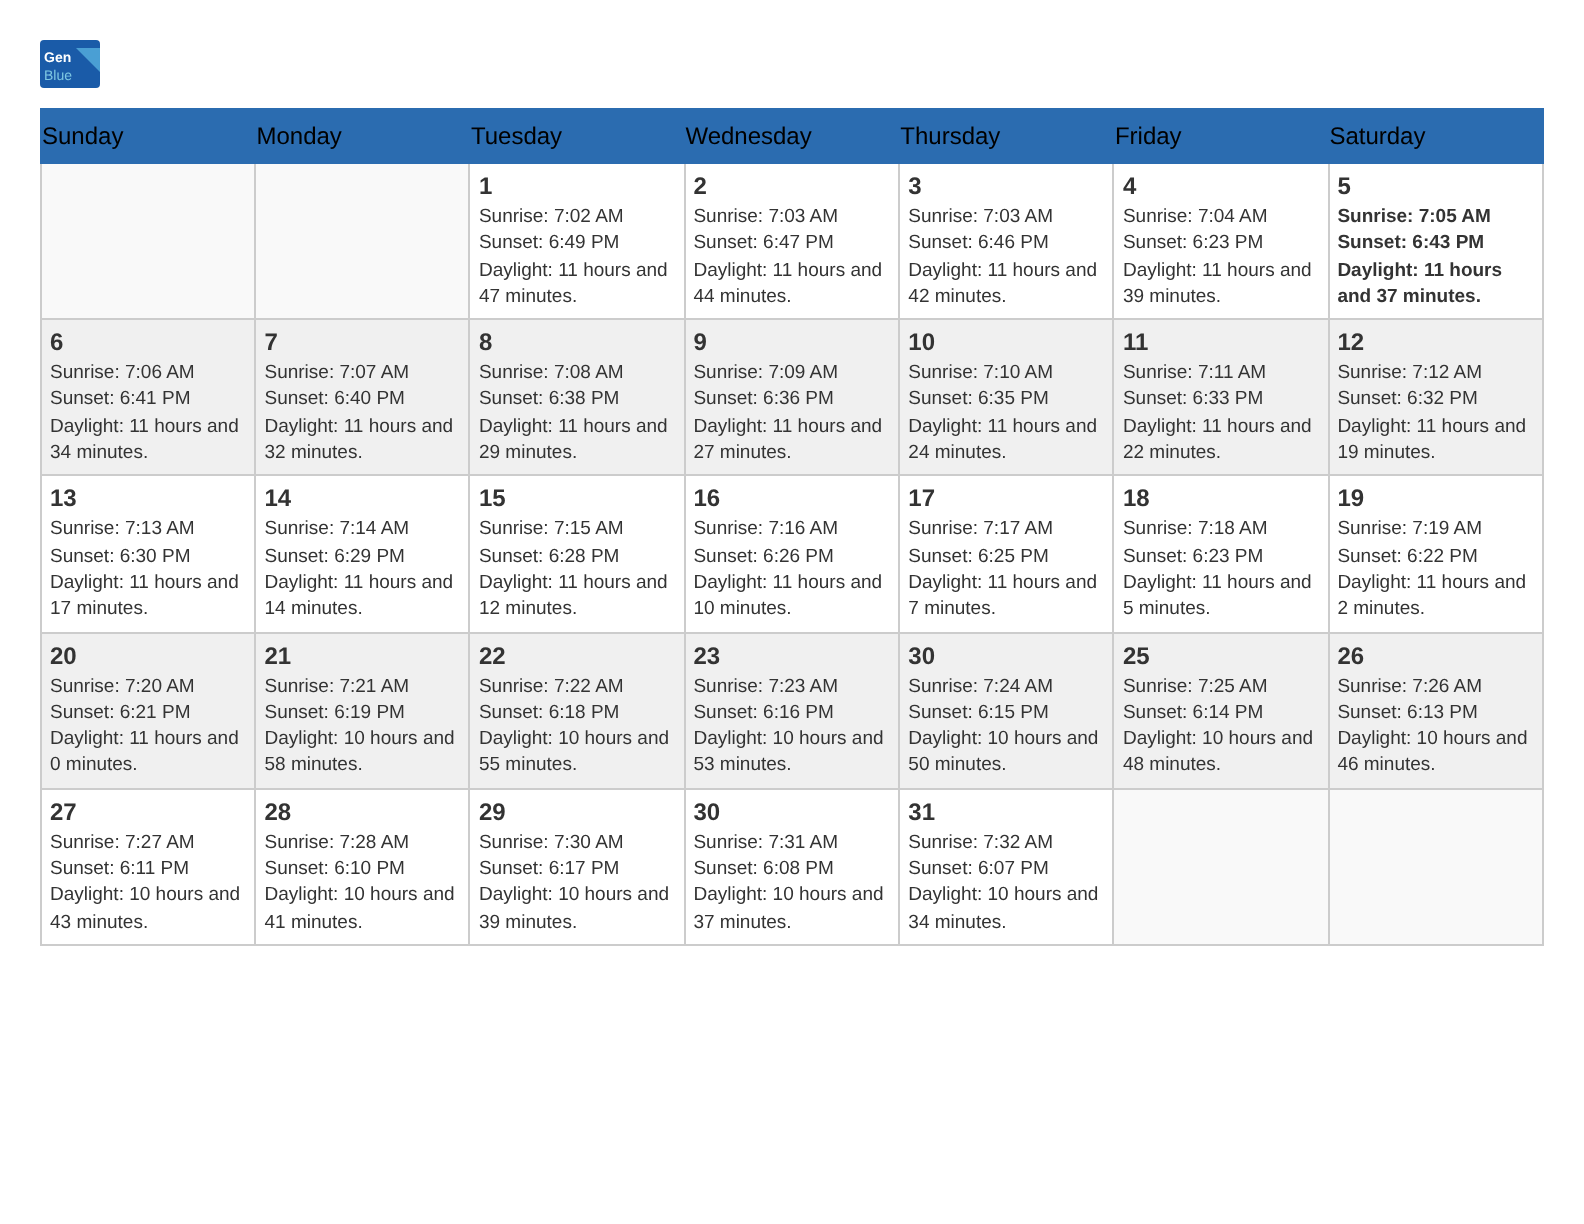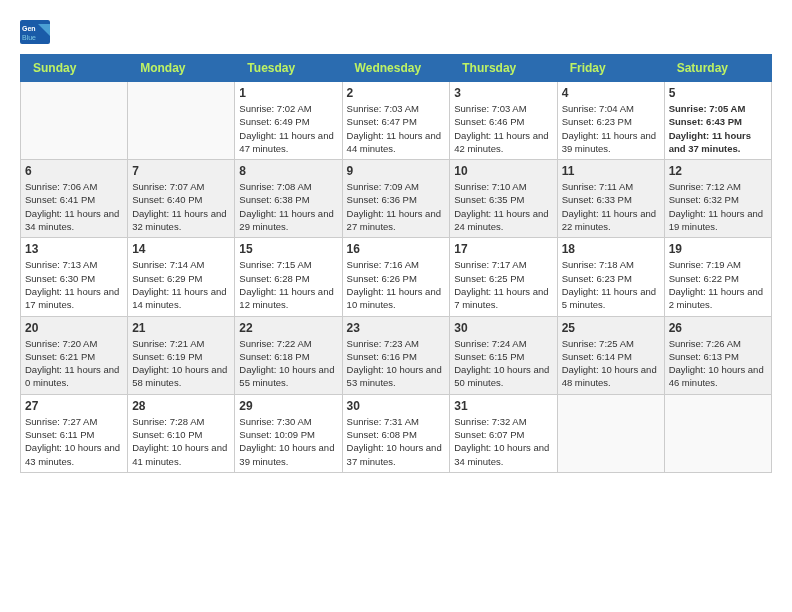--- a/index.html
+++ b/index.html
@@ -46,25 +46,25 @@
       font-size: 14px;
       color: #555;
     }
     .calendar {
       width: 100%;
       border-collapse: collapse;
       font-size: 10px;
     }
     .calendar th {
       background: #2b6cb0;
-      color: #bef264;
-      padding: 6px 12px;
+      color: #000000;
+      padding: 6px 0;
       text-align: left;
       font-size: 12px;
-      font-weight: bold;
+      font-weight: normal;
       border: 1px solid #2b6cb0;
     }
     .calendar td {
       border: 1px solid #ccc;
       vertical-align: top;
       padding: 4px;
       width: 108px;
       min-height: 80px;
       background: #fff;
     }
@@ -296,21 +296,21 @@
         </td>
         <td>
           <div class="day-num">28</div>
           <div class="day-info" style="white-space: pre-line;">Sunrise: 7:28 AM
 Sunset: 6:10 PM
 Daylight: 10 hours and 41 minutes.</div>
         </td>
         <td>
           <div class="day-num">29</div>
           <div class="day-info" style="white-space: pre-line;">Sunrise: 7:30 AM
-Sunset: 10:09 PM
+Sunset: 6:17 PM
 Daylight: 10 hours and 39 minutes.</div>
         </td>
         <td>
           <div class="day-num">30</div>
           <div class="day-info" style="white-space: pre-line;">Sunrise: 7:31 AM
 Sunset: 6:08 PM
 Daylight: 10 hours and 37 minutes.</div>
         </td>
         <td>
           <div class="day-num">31</div>

